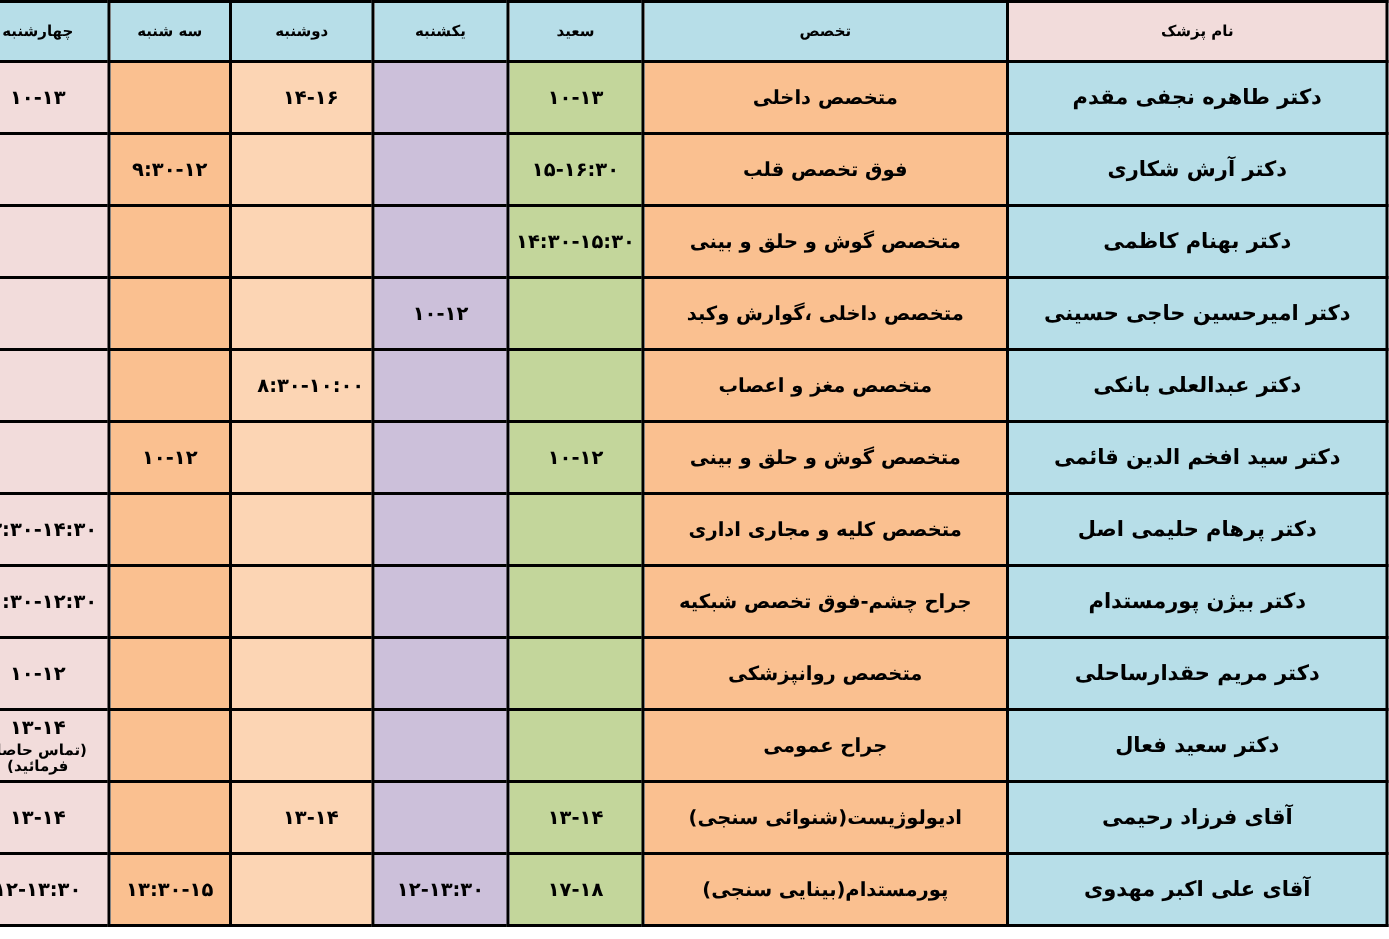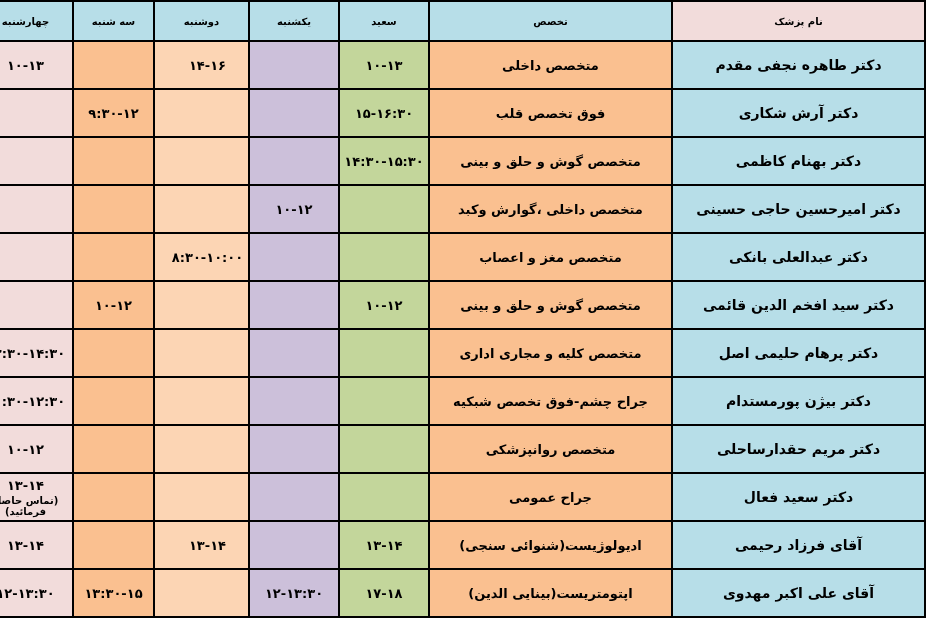--- a/index.html
+++ b/index.html
@@ -168,21 +168,21 @@
           <td class="col-name"><span>آقای فرزاد رحیمی</span></td>
           <td class="col-specialty"><span>ادیولوژیست(شنوائی سنجی)</span></td>
           <td class="col-sat"><span>۱۳-۱۴</span></td>
           <td class="col-sun"><span></span></td>
           <td class="col-mon"><span>۱۳-۱۴</span></td>
           <td class="col-tue"><span></span></td>
           <td class="col-wed"><span>۱۳-۱۴</span></td>
         </tr>
         <tr>
           <td class="col-name"><span>آقای علی اکبر مهدوی</span></td>
-          <td class="col-specialty"><span>اپتومتریست(بینایی الدین)</span></td>
+          <td class="col-specialty"><span>پورمستدام(بینایی سنجی)</span></td>
           <td class="col-sat"><span>۱۷-۱۸</span></td>
           <td class="col-sun"><span>۱۲-۱۳:۳۰</span></td>
           <td class="col-mon"><span></span></td>
           <td class="col-tue"><span>۱۳:۳۰-۱۵</span></td>
           <td class="col-wed"><span>۱۲-۱۳:۳۰</span></td>
         </tr>
       </tbody>
   </table>
 </div>
 

